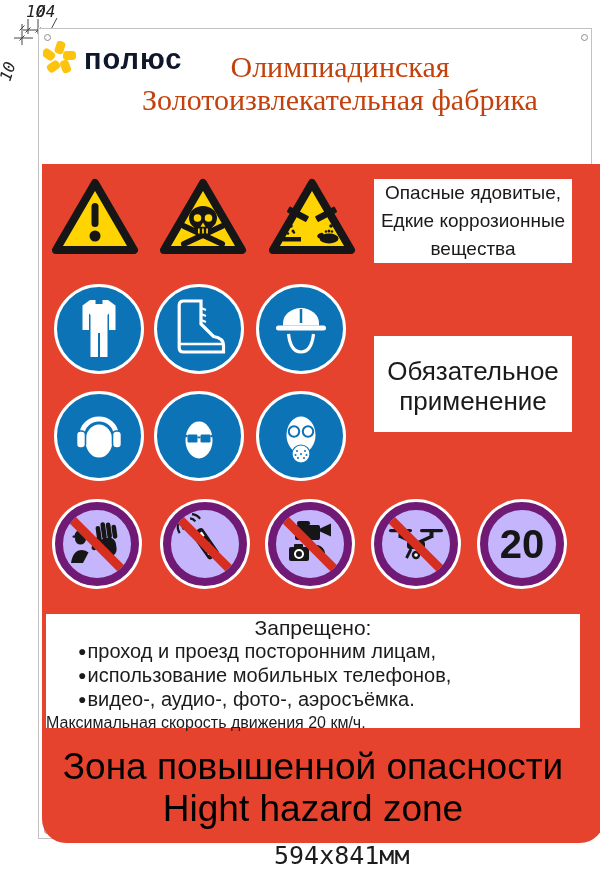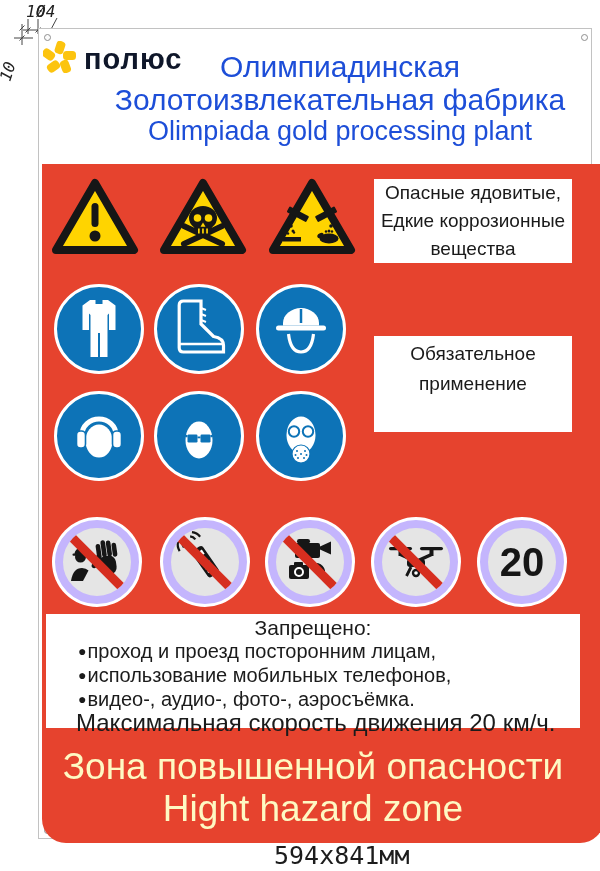--- a/index.html
+++ b/index.html
@@ -17,58 +17,58 @@
   .dimtxt{position:absolute;font-family:"DejaVu Sans Mono",monospace;font-style:italic;
           font-size:16px;color:#222;}
   .dimrot{transform:rotate(-72deg);transform-origin:center;}
   .dim-label{position:absolute;left:268px;top:841px;font-family:"DejaVu Sans Mono",monospace;
              font-size:25px;color:#1c1c1c;border-bottom:2px solid #2a2a2a;padding:0 6px 1px 6px;}
 
   
   .logo-flower{position:absolute;left:43px;top:41px;}
   .logo-text{position:absolute;left:84px;top:43px;font-size:29px;font-weight:bold;
              letter-spacing:1px;color:#0f172a;}
-  .titles{position:absolute;left:88px;top:50px;width:504px;text-align:center;color:#1d4ed8;}
+  .titles{position:absolute;left:88px;top:50px;width:504px;text-align:center;color:#c2410c;font-family:Liberation Serif, serif;}
   .t-ru{font-size:30px;line-height:33px;}
   .t-en{font-size:27px;line-height:31px;}
 
   
   .red-panel{position:absolute;left:42px;top:148px;width:562px;height:679px;
              background:#e6432e;border-radius:0 0 24px 24px;margin-top:16px;}
 
   .tri{position:absolute;width:90px;height:80px;top:12px;}
   .tri.t1{left:8px;} .tri.t2{left:116px;} .tri.t3{left:225px;}
 
   .wbox{position:absolute;background:#fff;color:#1a1a1a;text-align:center;box-sizing:border-box;}
   .wbox1{left:332px;top:15px;width:198px;height:84px;font-size:19px;line-height:28px;}
-  .wbox2{left:332px;top:172px;width:198px;height:96px;font-size:19px;line-height:30px;padding-top:3px;}
+  .wbox2{left:332px;top:172px;width:198px;height:96px;font-size:26px;line-height:30px;padding-top:20px;}
 
   .mcircle{position:absolute;width:84px;height:84px;border:3px solid #fff;border-radius:50%;
            background:#0d73b7;}
   .m1{left:12px;top:120px;} .m2{left:112px;top:120px;} .m3{left:214px;top:120px;}
   .m4{left:12px;top:227px;} .m5{left:112px;top:227px;} .m6{left:214px;top:227px;}
   .mcircle svg{position:absolute;left:0;top:0;}
 
-  .psign{position:absolute;width:68px;height:68px;border:8px solid #c4b5fd;border-radius:50%;
-         background:#e5e5e5;box-shadow:0 0 0 3px #fff;overflow:hidden;top:356px;}
+  .psign{position:absolute;width:68px;height:68px;border:8px solid #701a75;border-radius:50%;
+         background:#c4b5fd;box-shadow:0 0 0 3px #fff;overflow:hidden;top:338px;}
   .p1{left:13px;} .p2{left:121px;} .p3{left:226px;} .p4{left:332px;} .p5{left:438px;}
   .psign svg{position:absolute;left:0;top:0;}
   .slash{position:absolute;left:-15px;right:-15px;height:9px;top:50%;margin-top:-4.5px;
          background:#d62e1f;transform:rotate(45deg);}
   .pnum{position:absolute;left:0;top:0;width:68px;height:68px;display:flex;align-items:center;
         justify-content:center;font-size:40px;font-weight:bold;color:#161616;}
 
   .listbox{position:absolute;left:4px;top:450px;width:534px;height:114px;background:#fff;
            color:#1b1b1b;box-sizing:border-box;padding-top:2px;}
   .lb-title{font-size:21px;line-height:24px;text-align:center;}
   .li{font-size:20px;line-height:22px;padding-left:32px;}
   .bl{font-size:14px;position:relative;top:-2px;margin-right:1px;}
-  .lb-note{font-size:24px;line-height:21px;padding-left:30px;}
-
-  .footer{position:absolute;left:0;top:582px;width:542px;text-align:center;color:#fef9c3;
+  .lb-note{font-size:16px;line-height:21px;}
+
+  .footer{position:absolute;left:0;top:582px;width:542px;text-align:center;color:#000000;
           font-size:37px;line-height:42px;}
 </style>
 </head>
 <body>
 
 <div class="page">
 
   <div class="dimtxt" style="left:26px;top:2px;">10</div>
   <div class="dimtxt" style="left:36px;top:2px;">Ø4</div>
   <div class="dimtxt dimrot" style="left:-2px;top:62px;">10</div>
@@ -101,21 +101,20 @@
       <rect x="18" y="19" width="9" height="13" rx="3.5" transform="rotate(160 22.5 25.5)"></rect>
       <rect x="6" y="19" width="9" height="13" rx="3.5" transform="rotate(235 10.5 25.5)"></rect>
       <rect x="1" y="7" width="9" height="13" rx="3.5" transform="rotate(305 5.5 13.5)"></rect>
     </g>
   </svg>
   <div class="logo-text">полюс</div>
 
   <div class="titles">
     <div class="t-ru">Олимпиадинская</div>
     <div class="t-ru">Золотоизвлекательная фабрика</div>
-    <div class="t-en">Olimpiada gold processing plant</div>
   </div>
 
   <div class="red-panel">
 
     <svg class="tri t1" viewBox="0 0 90 80">
       <path d="M45 7 L84 74 L6 74 Z" fill="#ffd400" stroke="#161616" stroke-width="8" stroke-linejoin="round"></path>
       <rect x="41.5" y="27" width="7" height="24" rx="3.5" fill="#161616"></rect>
       <circle cx="45" cy="60" r="5.5" fill="#161616"></circle>
     </svg>
 

